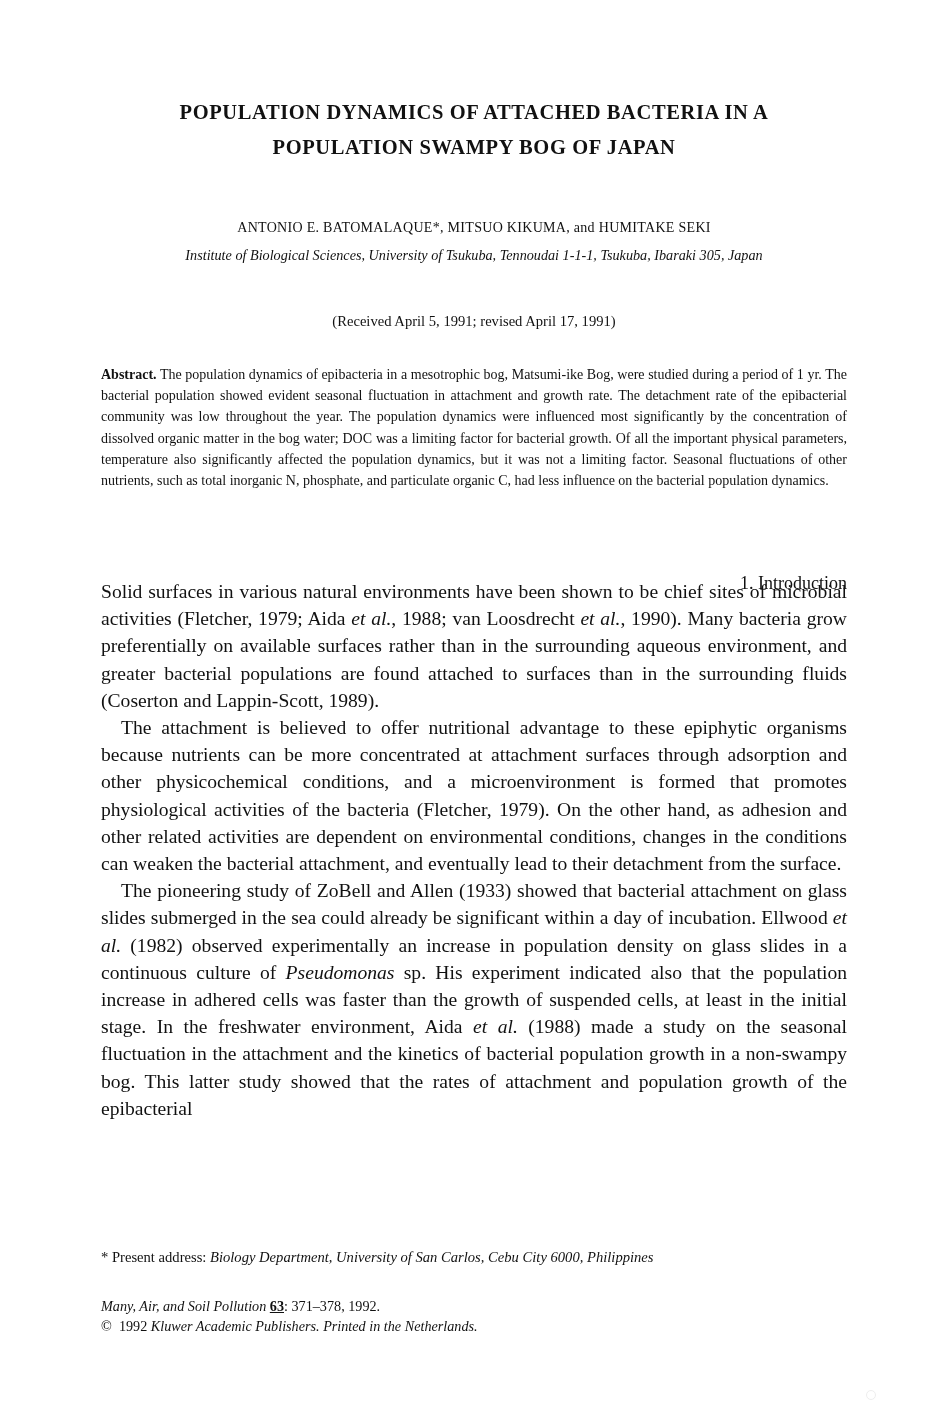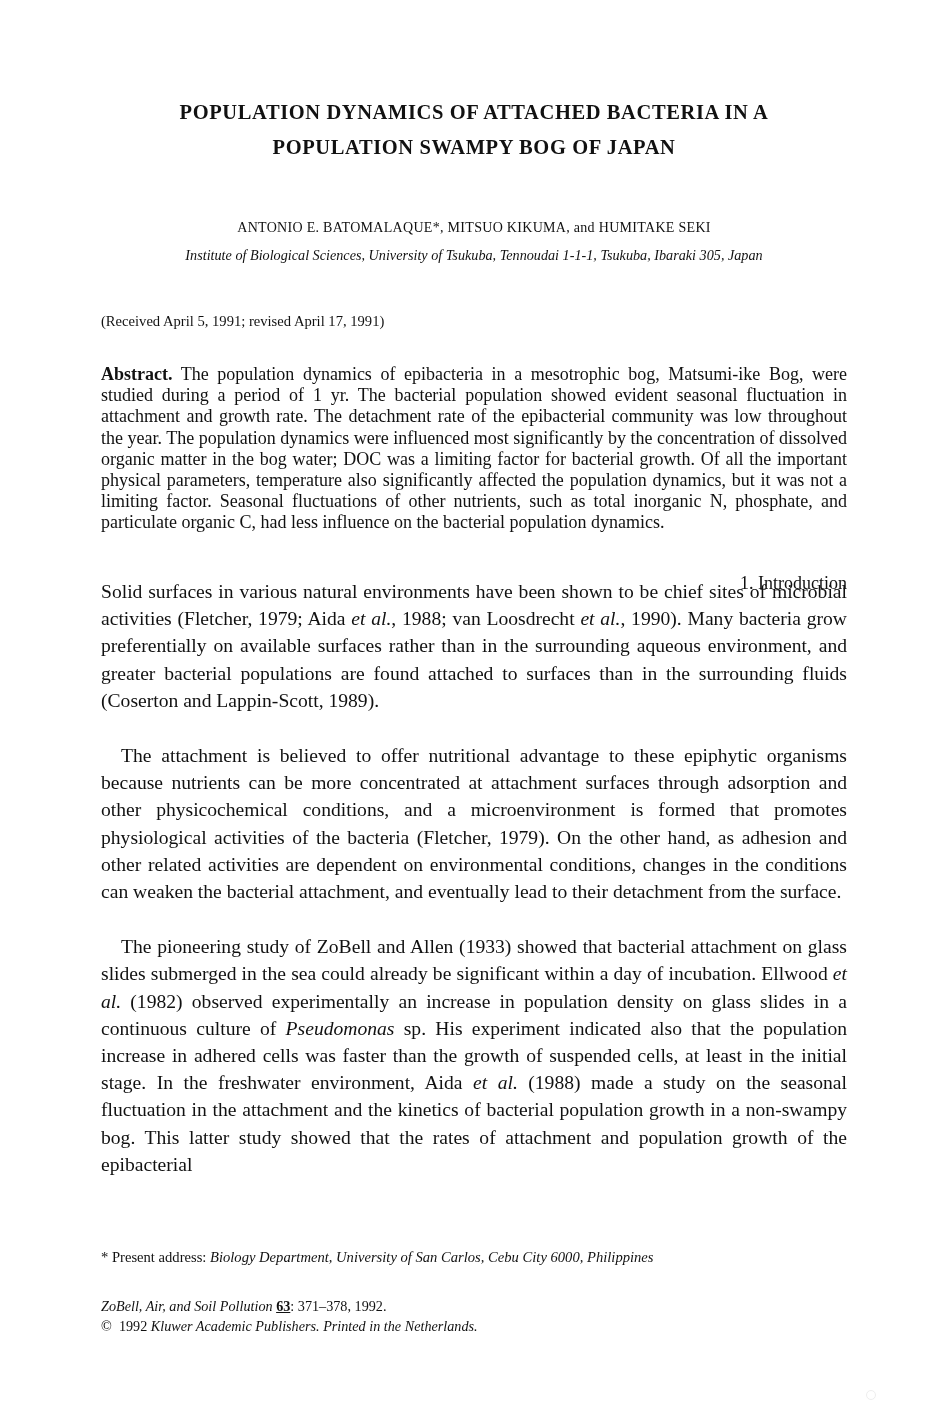--- a/index.html
+++ b/index.html
@@ -16,37 +16,37 @@
     .authors {
       position: absolute; left: 0; width: 746px; top: 218px;
       text-align: center; font-size: 14px; letter-spacing: 0.3px; line-height: 20px;
     }
     .affil {
       position: absolute; left: 0; width: 746px; top: 245px;
       text-align: center; font-size: 14.2px; font-style: italic; line-height: 20px;
     }
     .received {
       position: absolute; left: 0; width: 746px; top: 311px;
-      font-size: 14.6px; line-height: 20px;
+      text-align: center; font-size: 14.6px; line-height: 20px;
     }
     .abstract {
       position: absolute; left: 0; width: 746px; top: 364px;
-      font-size: 18px; line-height: 21.2px; text-align: justify;
+      font-size: 14px; line-height: 21.2px; text-align: justify;
     }
     .abstract .lead { font-weight: bold; }
     .section-heading {
       position: absolute; left: 0; width: 746px; top: 571px;
       text-align: right; font-weight: normal; font-size: 18px; line-height: 24px;
     }
     .body-text {
       position: absolute; left: 0; width: 746px; top: 578px;
       font-size: 19.6px; line-height: 27.2px; text-align: justify;
     }
     .body-text p { margin: 0; text-indent: 0; }
-    .body-text p.indent { text-indent: 20px; margin-top: 28px; }
+    .body-text p.indent { text-indent: 20px; }
     .footnote {
       position: absolute; left: 0; width: 746px; top: 1247px;
       font-size: 14.6px; line-height: 20px;
     }
     .footnote i { }
     .journal {
       position: absolute; left: 0; width: 746px; top: 1296px;
       font-size: 14.2px; line-height: 20px;
     }
     .journal i { font-style: italic; }
@@ -79,18 +79,18 @@
     <p><span>Solid surfaces in various natural environments have been shown to be chief sites of microbial activities (Fletcher, 1979; Aida </span><i>et al.</i><span>, 1988; van Loosdrecht </span><i>et al.</i><span>, 1990). Many bacteria grow preferentially on available surfaces rather than in the surrounding aqueous environment, and greater bacterial populations are found attached to surfaces than in the surrounding fluids (Coserton and Lappin-Scott, 1989).</span></p>
     <p class="indent">The attachment is believed to offer nutritional advantage to these epiphytic organisms because nutrients can be more concentrated at attachment surfaces through adsorption and other physicochemical conditions, and a microenvironment is formed that promotes physiological activities of the bacteria (Fletcher, 1979). On the other hand, as adhesion and other related activities are dependent on environmental conditions, changes in the conditions can weaken the bacterial attachment, and eventually lead to their detachment from the surface.</p>
     <p class="indent"><span>The pioneering study of ZoBell and Allen (1933) showed that bacterial attachment on glass slides submerged in the sea could already be significant within a day of incubation. Ellwood </span><i>et al.</i><span> (1982) observed experimentally an increase in population density on glass slides in a continuous culture of </span><i>Pseudomonas</i><span> sp. His experiment indicated also that the population increase in adhered cells was faster than the growth of suspended cells, at least in the initial stage. In the freshwater environment, Aida </span><i>et al.</i><span> (1988) made a study on the seasonal fluctuation in the attachment and the kinetics of bacterial population growth in a non-swampy bog. This latter study showed that the rates of attachment and population growth of the epibacterial</span></p>
   </div>
 
   <div class="footnote">
     <span>*</span><span> Present address: </span><i>Biology Department, University of San Carlos, Cebu City 6000, Philippines</i>
   </div>
 
   <div class="journal">
-    <div><i>ZoBell, Air, and Soil Pollution</i> <b>63</b><span>: 371–378, 1992.</span></div>
+    <div><i>Many, Air, and Soil Pollution</i> <b>63</b><span>: 371–378, 1992.</span></div>
     <div><span>©</span><span style="white-space:pre">  1992 </span><i>Kluwer Academic Publishers. Printed in the Netherlands.</i></div>
   </div>
 </div>
 
 <div class="scan-mark"></div>
 
 </body></html>

